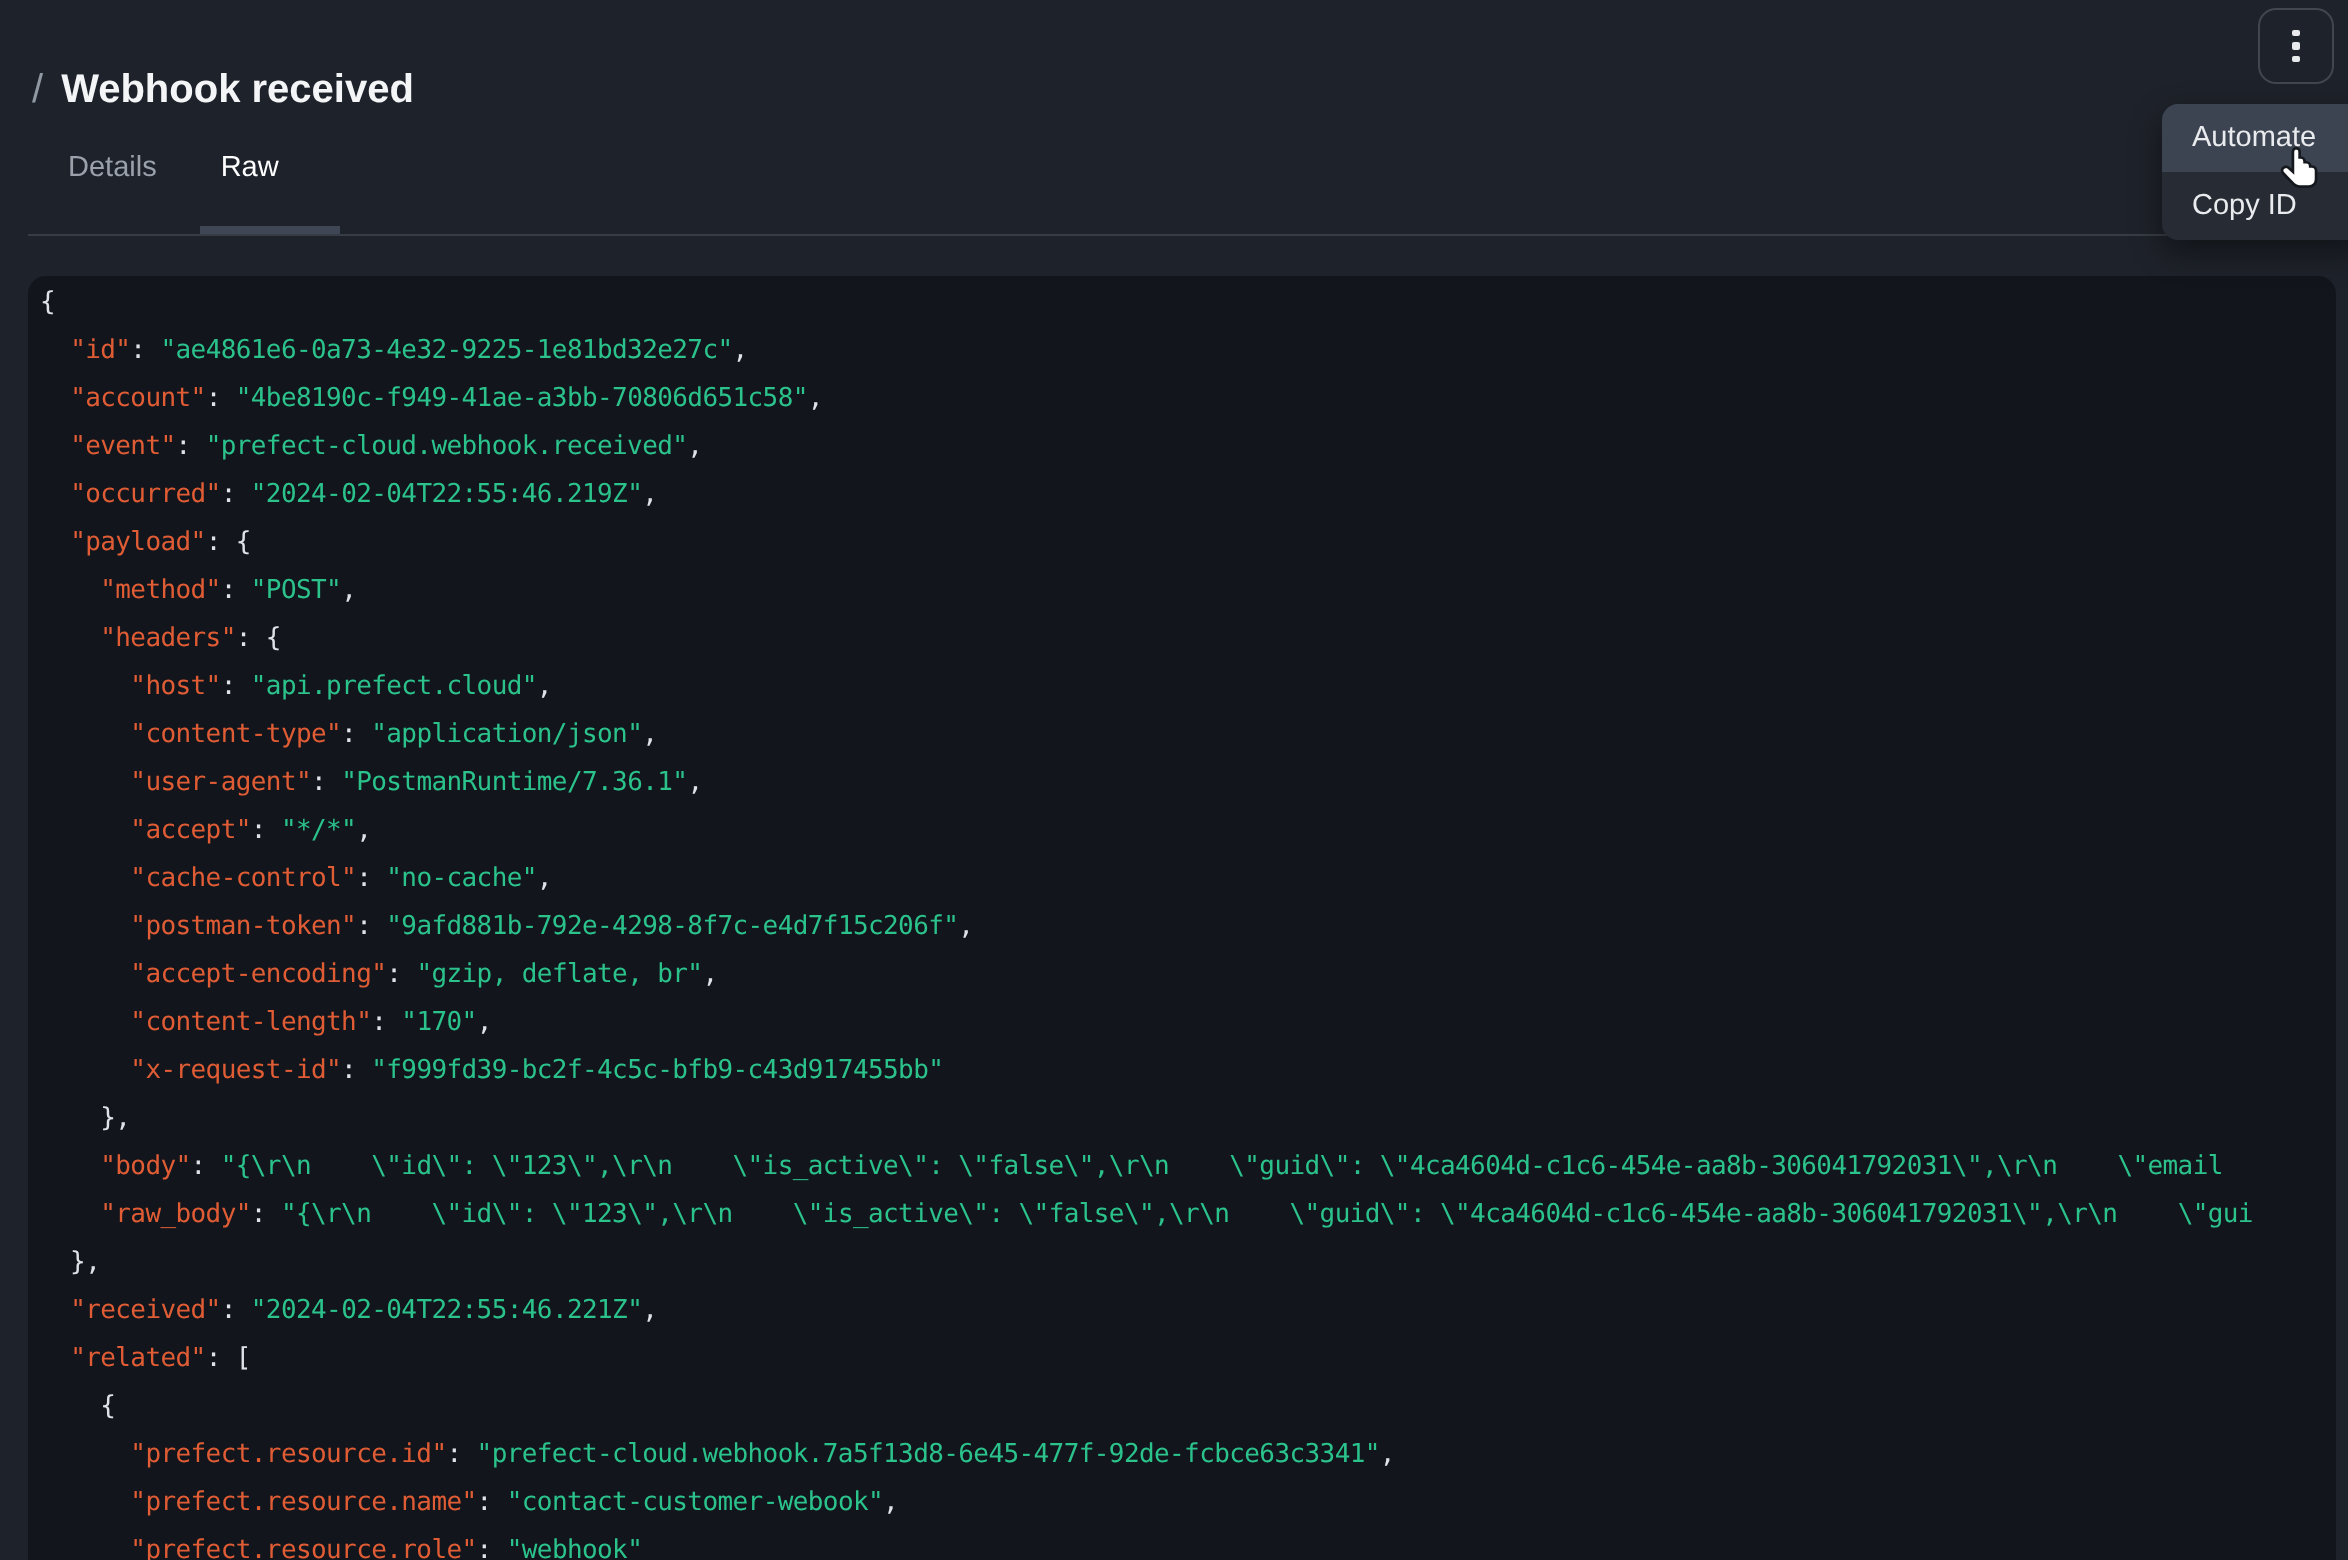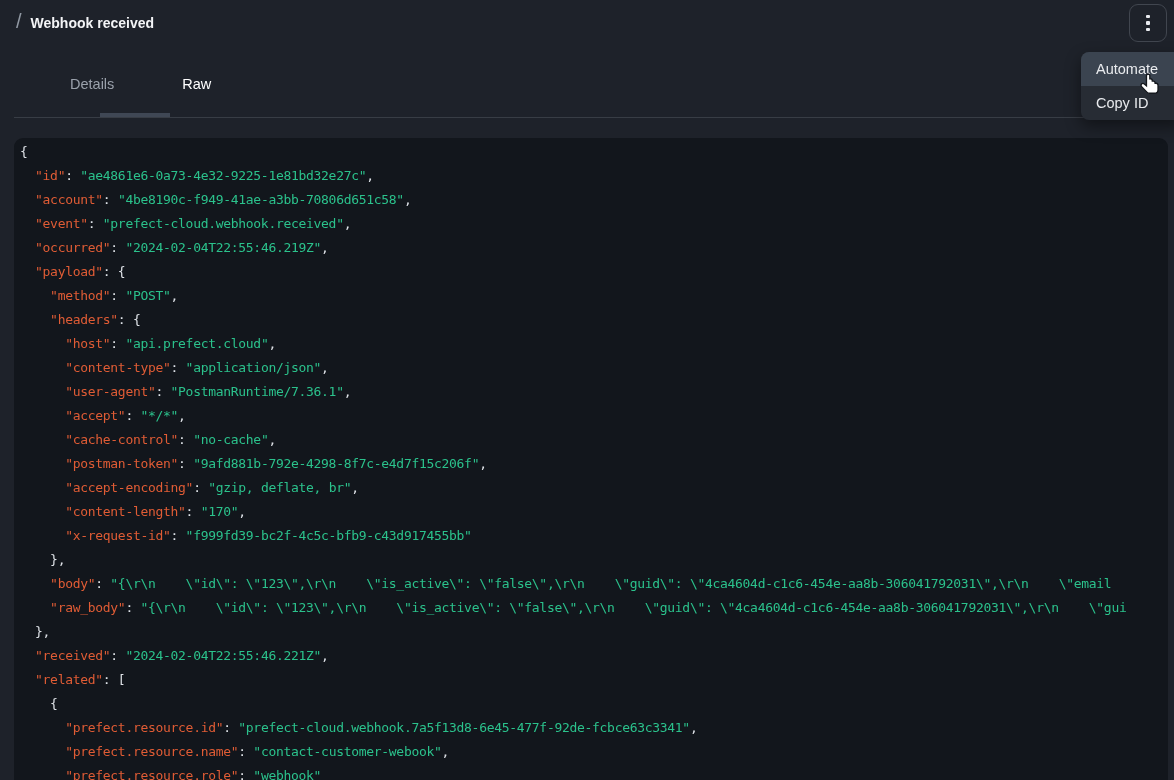--- a/index.html
+++ b/index.html
@@ -9,35 +9,35 @@
     background:#1e222a;
     overflow:hidden;
     font-family:"Liberation Sans", sans-serif;
     color:#e8eaee;
   }
 
   
   .header { position:absolute; top:10px; left:16px; display:flex; align-items:baseline; gap:9px; }
   .crumb-link { color:var(--accent,#4595e6); font-size:20px; font-weight:700; cursor:pointer; }
   .crumb-sep { color:#9098a2; font-size:20px; font-weight:400; }
-  .crumb-current { color:#f4f5f7; font-size:14px; font-weight:700; }
+  .crumb-current { color:#f4f5f7; font-size:20px; font-weight:700;margin-top:24px; }
 
   
   .kebab-btn {
     position:absolute; top:4px; left:1129px; width:38px; height:38px;
     border:1px solid #41464f; border-radius:9px;
     display:flex; align-items:center; justify-content:center; cursor:pointer;
     background:transparent;
   }
   .kebab-icon { display:flex; flex-direction:column; gap:3px; }
   .kebab-icon span { width:3.5px; height:3.5px; border-radius:1px; background:#e8eaee; }
 
   
   .tabs { position:absolute; top:76px; left:34px; display:flex; gap:32px; }
-  .tab { font-size:14.5px; cursor:pointer; padding-bottom:10px;margin-left:36px; }
+  .tab { font-size:14.5px; cursor:pointer; padding-bottom:10px; }
   .tab-inactive { color:#9aa1ab; font-weight:400; }
   .tab-active { color:#ffffff; font-weight:400; }
   .tab-divider { position:absolute; top:117px; left:14px; width:1146px; height:1px; background:#383d45; }
   .tab-indicator { position:absolute; top:113px; left:100px; width:70px; height:4px; background:var(--indicator,#3f4754); }
 
   
   .code-block {
     position:absolute; top:138px; left:14px; right:6px; bottom:-14px;
     background:#12161c; border-radius:9px;
     padding:2px 0 0 6px;

